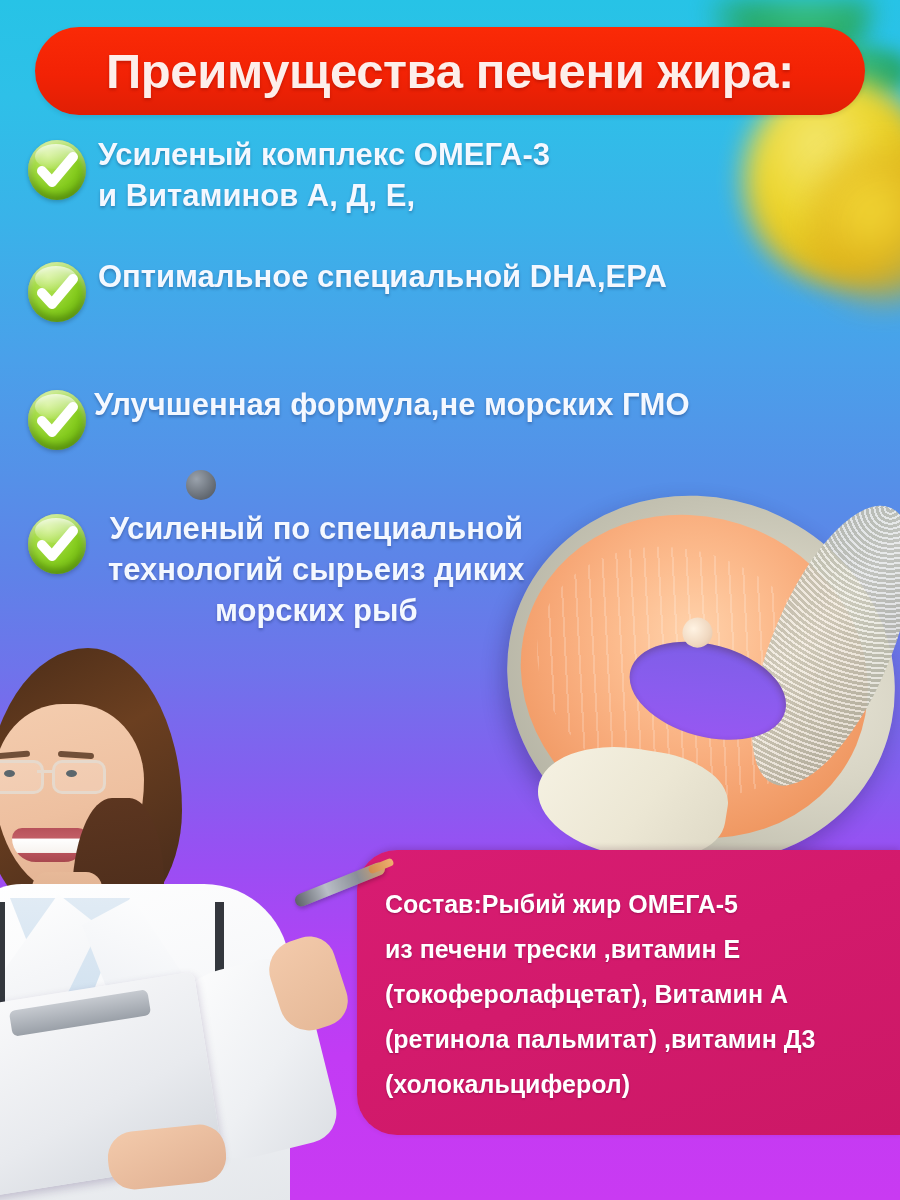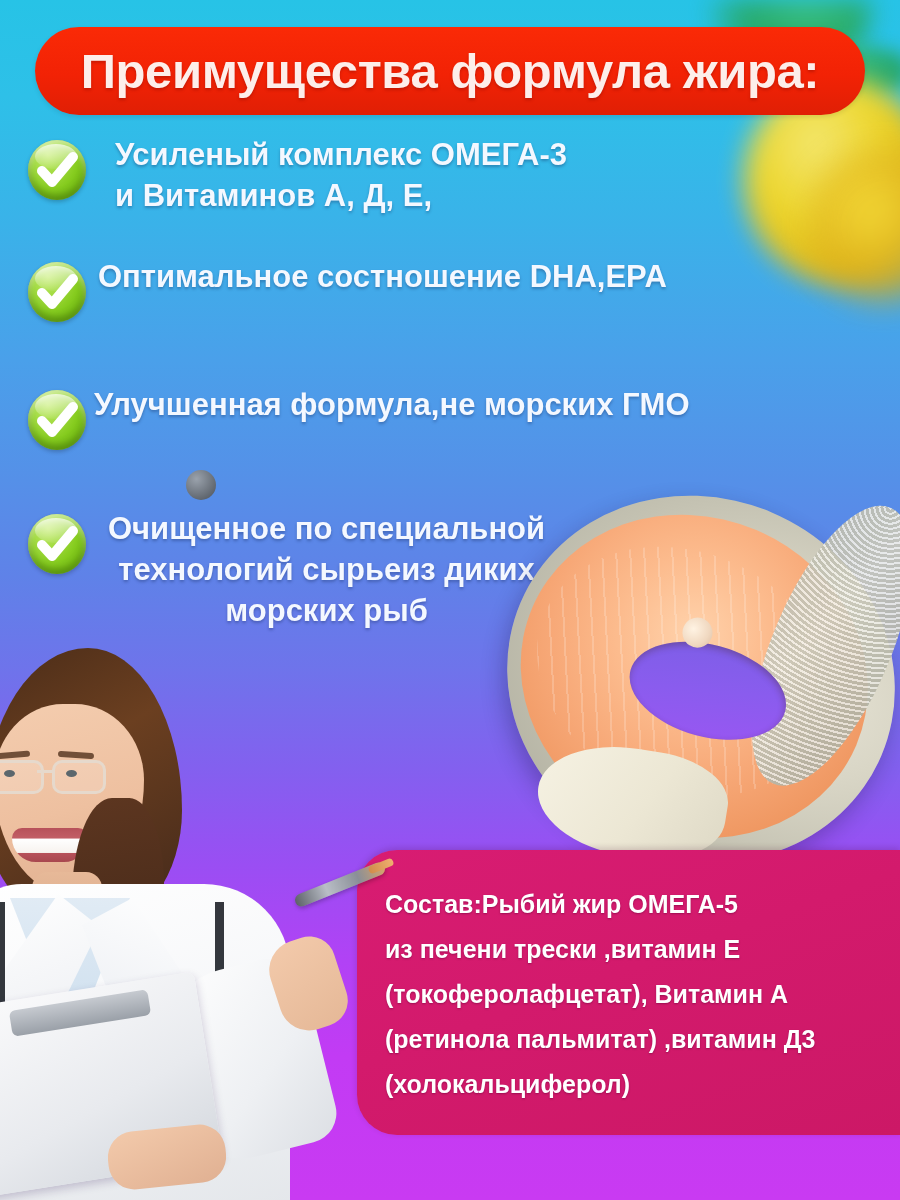--- a/index.html
+++ b/index.html
@@ -83,21 +83,21 @@
     background:linear-gradient(180deg,rgba(255,255,255,.70) 0%,rgba(255,255,255,.07) 100%);
   }
   .check svg{position:absolute;left:0;top:0;width:100%;height:100%;}
   .btext{
     color:#f4f8ff;font-size:31px;font-weight:bold;line-height:41px;
     text-shadow:0 2px 3px rgba(20,40,90,.35);
     white-space:pre-line;
   }
 
   .b1{margin-left:28px;padding-top:8px;}
-  .b1 .btext{margin-left:29px;}
+  .b1 .btext{margin-left:12px;}
   .b2{margin-left:28px;padding-top:40px;}
   .b2 .btext{margin-left:12px;}
   .b3{margin-left:28px;padding-top:62px;}
   .b3 .btext{margin-left:8px;}
   .b4{margin-left:28px;padding-top:58px;}
   .b4 .btext{margin-left:22px;text-align:center;}
 
   
   .salmon{
     position:absolute;left:505px;top:498px;width:392px;height:362px;
@@ -282,60 +282,60 @@
 <body>
 
 <div id="poster">
 
   <div class="leaf"></div>
   <div class="leaf2"></div>
   <div class="lemon"></div>
   <div class="lemon2"></div>
 
   <div class="banner">
-    <span class="banner-text">Преимущества формула жира:</span>
+    <span class="banner-text">Преимущества печени жира:</span>
   </div>
 
   <div class="bullets">
 
     <div class="bullet b1">
       <span class="check">
         <svg viewBox="0 0 58 60" aria-hidden="true">
           <path d="M14 31 L24 42 L45 17" fill="none" stroke="#ffffff" stroke-width="10" stroke-linecap="round" stroke-linejoin="round"></path>
         </svg>
       </span>
       <span class="btext">Усиленый комплекс ОМЕГА-3
 и Витаминов А, Д, Е,</span>
     </div>
 
     <div class="bullet b2">
       <span class="check">
         <svg viewBox="0 0 58 60" aria-hidden="true">
           <path d="M14 31 L24 42 L45 17" fill="none" stroke="#ffffff" stroke-width="10" stroke-linecap="round" stroke-linejoin="round"></path>
         </svg>
       </span>
-      <span class="btext">Оптимальное состношение DHA,EPA</span>
+      <span class="btext">Оптимальное специальной DHA,EPA</span>
     </div>
 
     <div class="bullet b3">
       <span class="check">
         <svg viewBox="0 0 58 60" aria-hidden="true">
           <path d="M14 31 L24 42 L45 17" fill="none" stroke="#ffffff" stroke-width="10" stroke-linecap="round" stroke-linejoin="round"></path>
         </svg>
       </span>
       <span class="btext">Улучшенная формула,не морских ГМО</span>
     </div>
 
     <div class="bullet b4">
       <span class="check">
         <svg viewBox="0 0 58 60" aria-hidden="true">
           <path d="M14 31 L24 42 L45 17" fill="none" stroke="#ffffff" stroke-width="10" stroke-linecap="round" stroke-linejoin="round"></path>
         </svg>
       </span>
-      <span class="btext">Очищенное по специальной
+      <span class="btext">Усиленый по специальной
 технологий сырьеиз диких
 морских рыб</span>
     </div>
 
   </div>
 
   <div class="salmon">
     <div class="skin"></div>
     <div class="flesh"></div>
     <div class="grain"></div>

